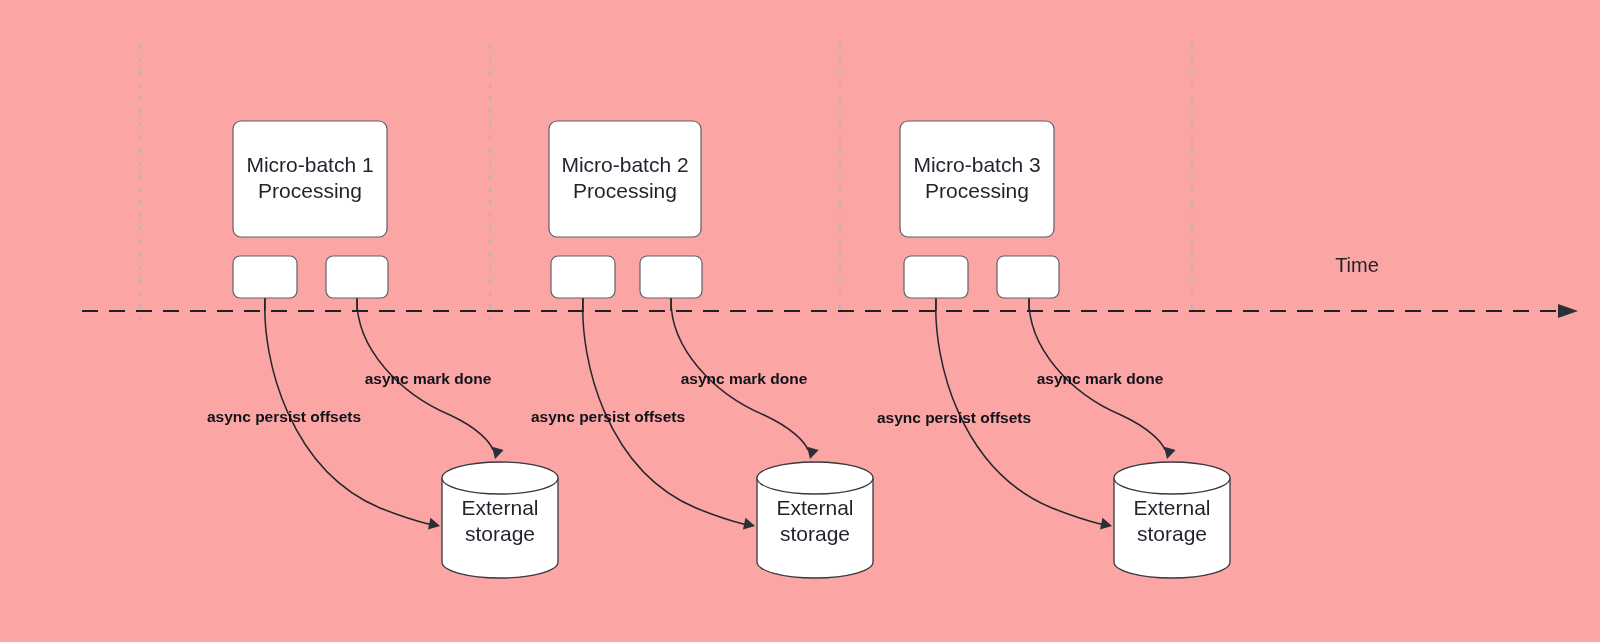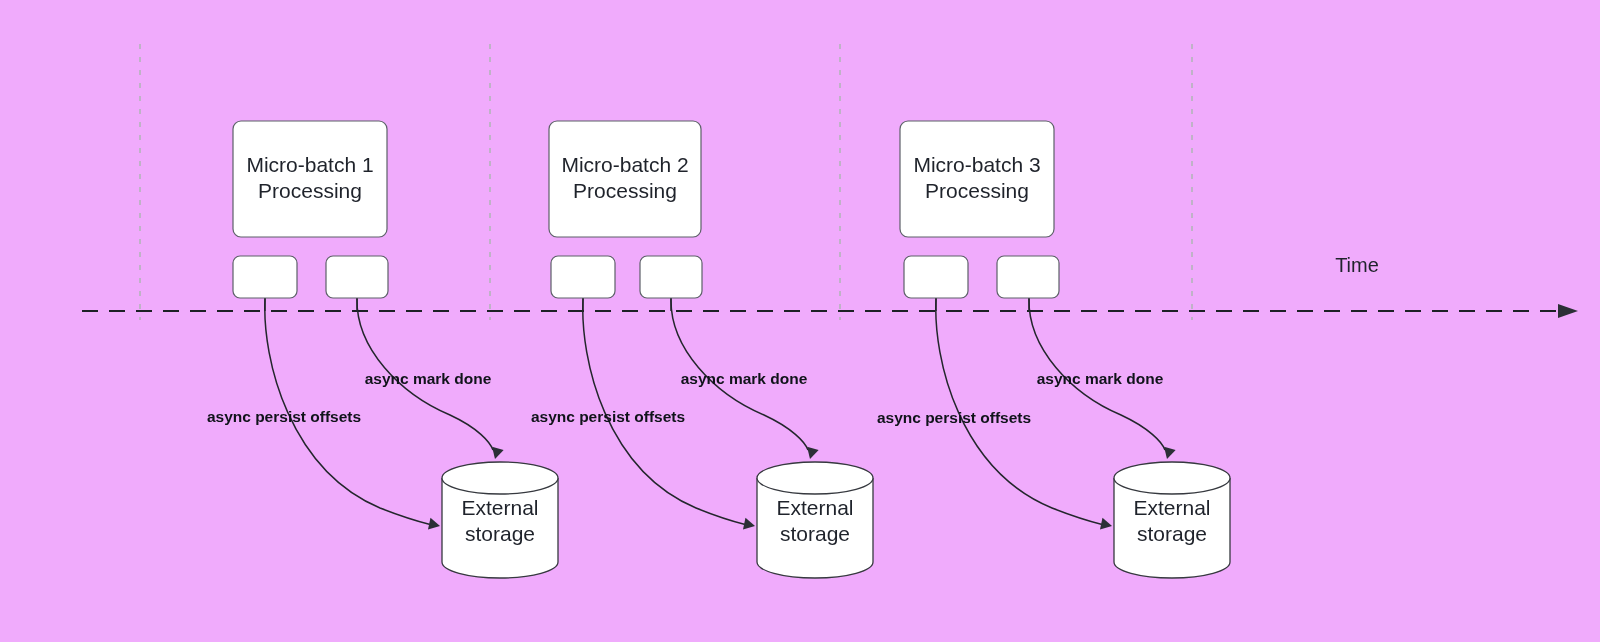--- a/index.html
+++ b/index.html
@@ -7,21 +7,21 @@
     padding: 0;
     background: #ffffff;
   }
   body {
     font-family: "Liberation Sans", sans-serif;
   }
   #canvas {
     position: relative;
     width: 1600px;
     height: 642px;
-    background: #f0abfc;
+    background: #fca5a5;
     overflow: hidden;
   }
   #diagram-svg {
     position: absolute;
     left: 0;
     top: 0;
     width: 1600px;
     height: 642px;
   }
   .shape-stroke {

